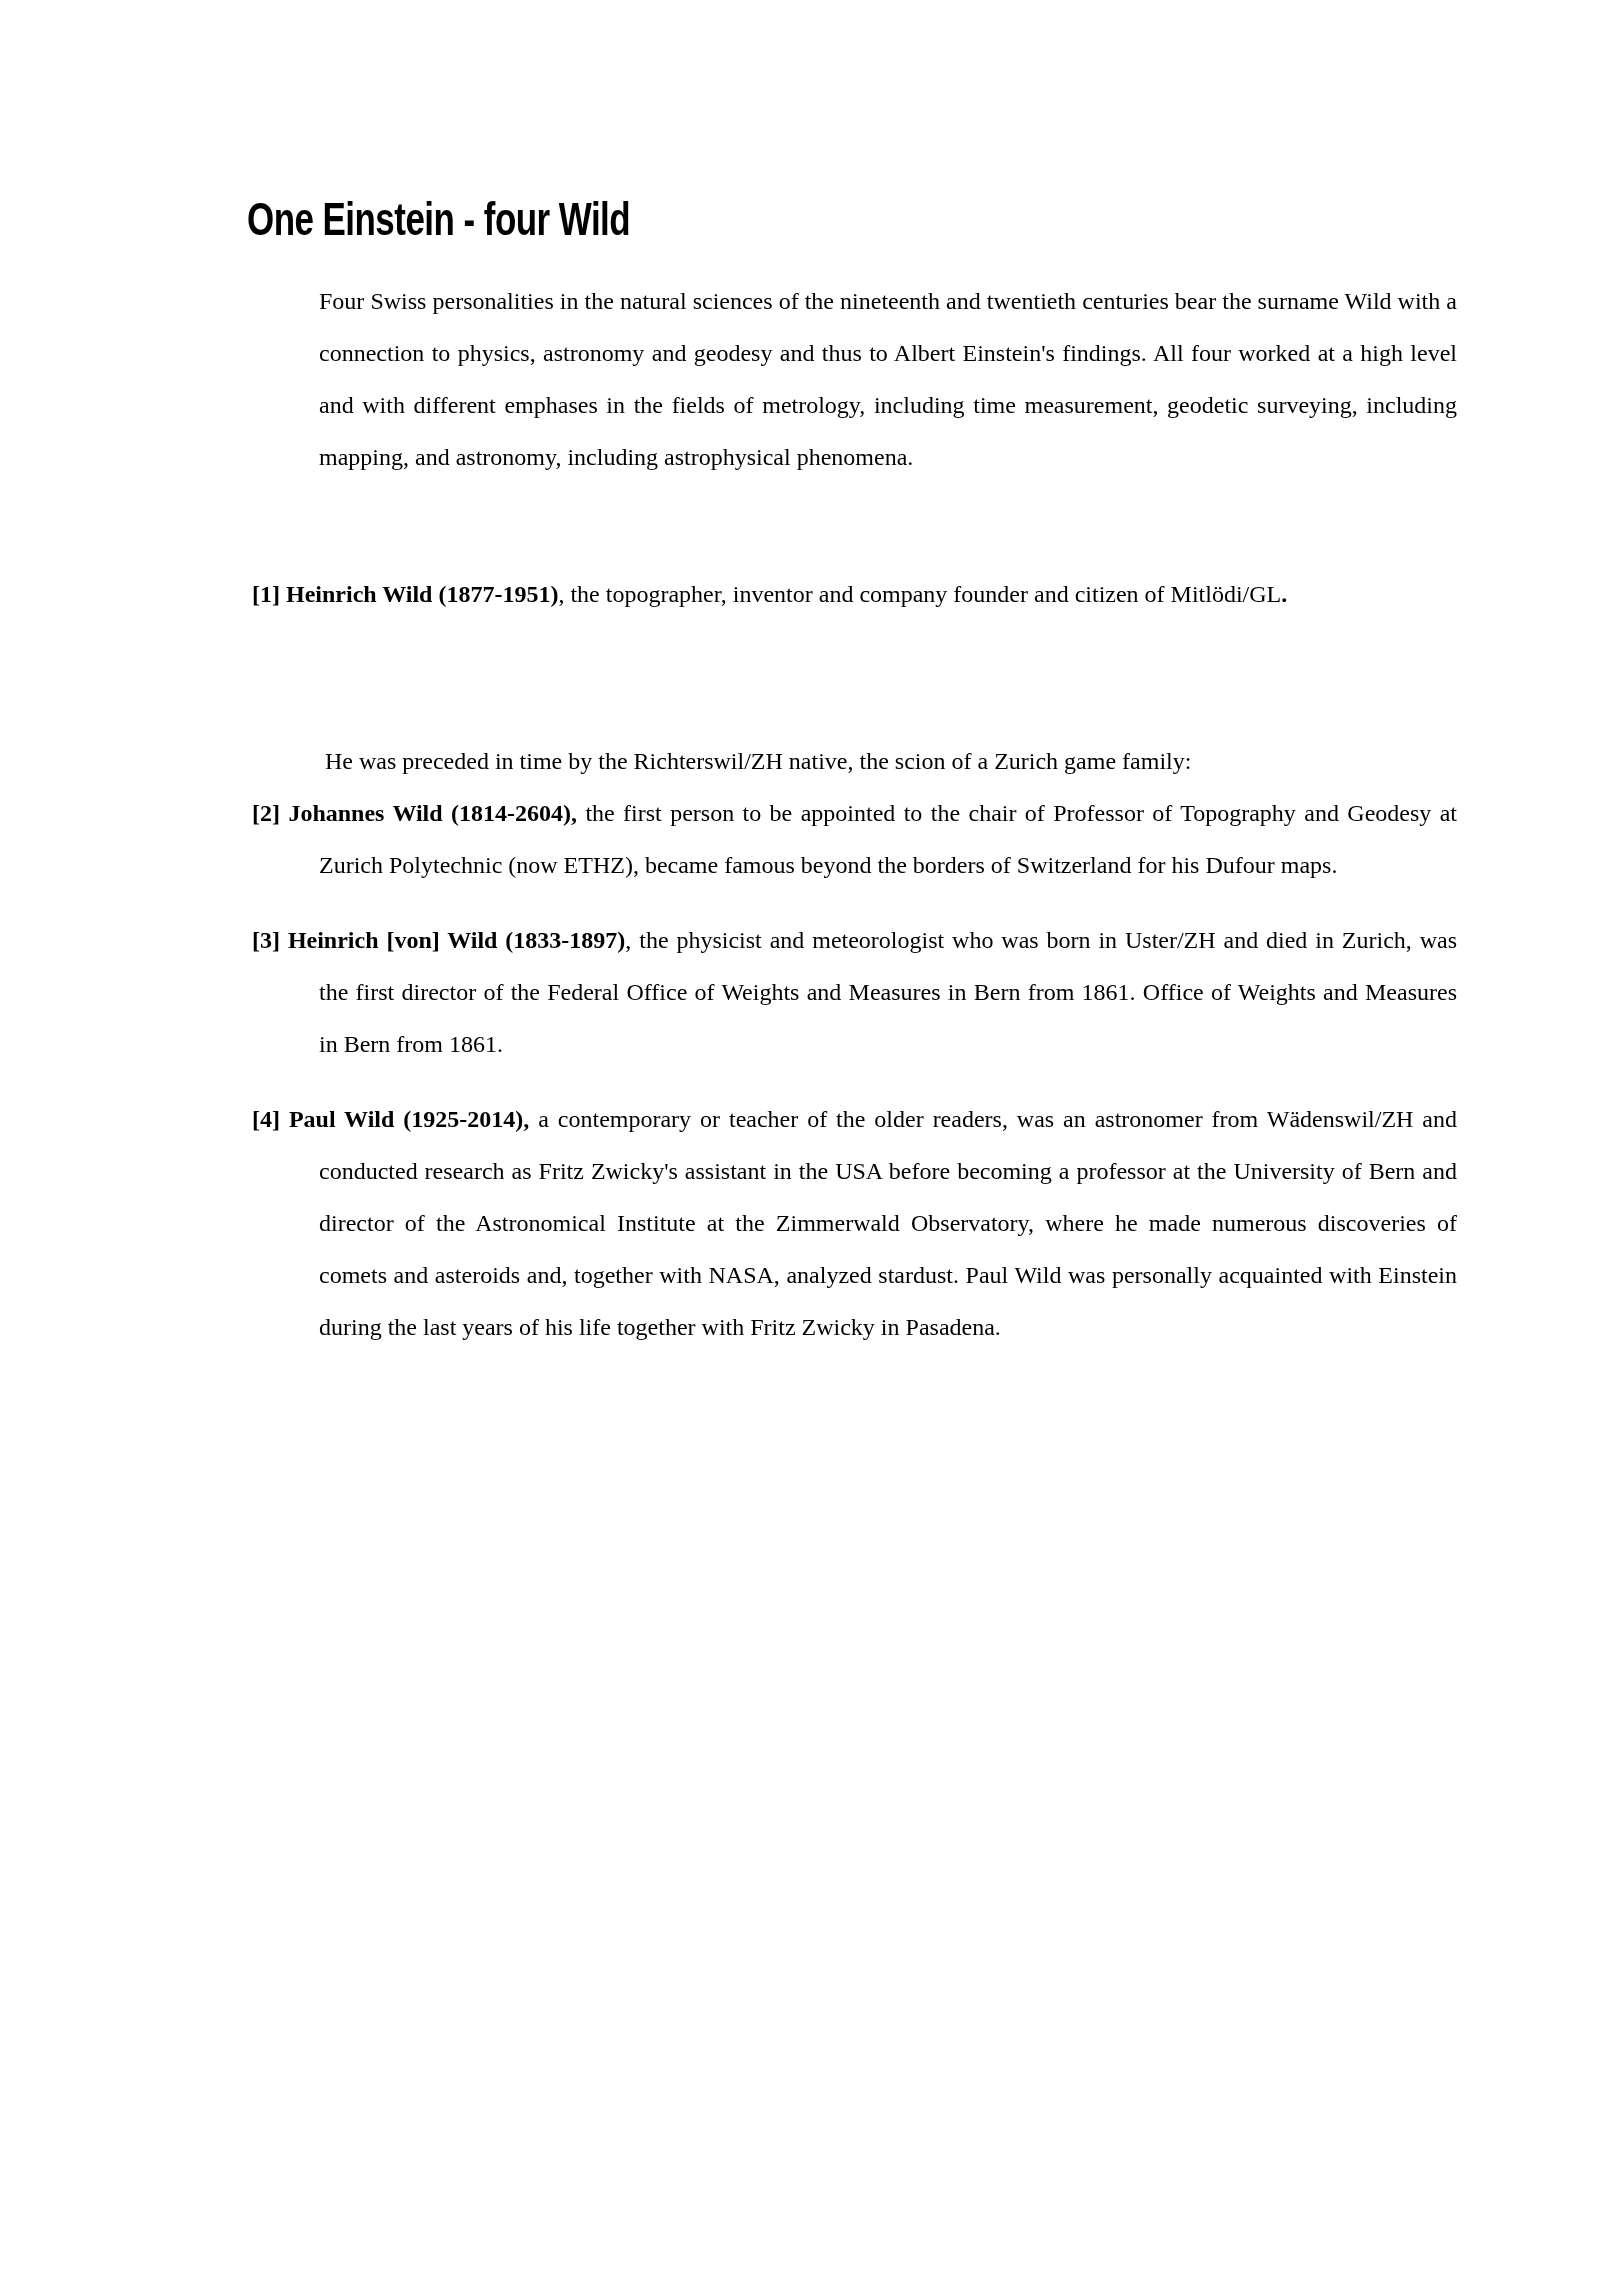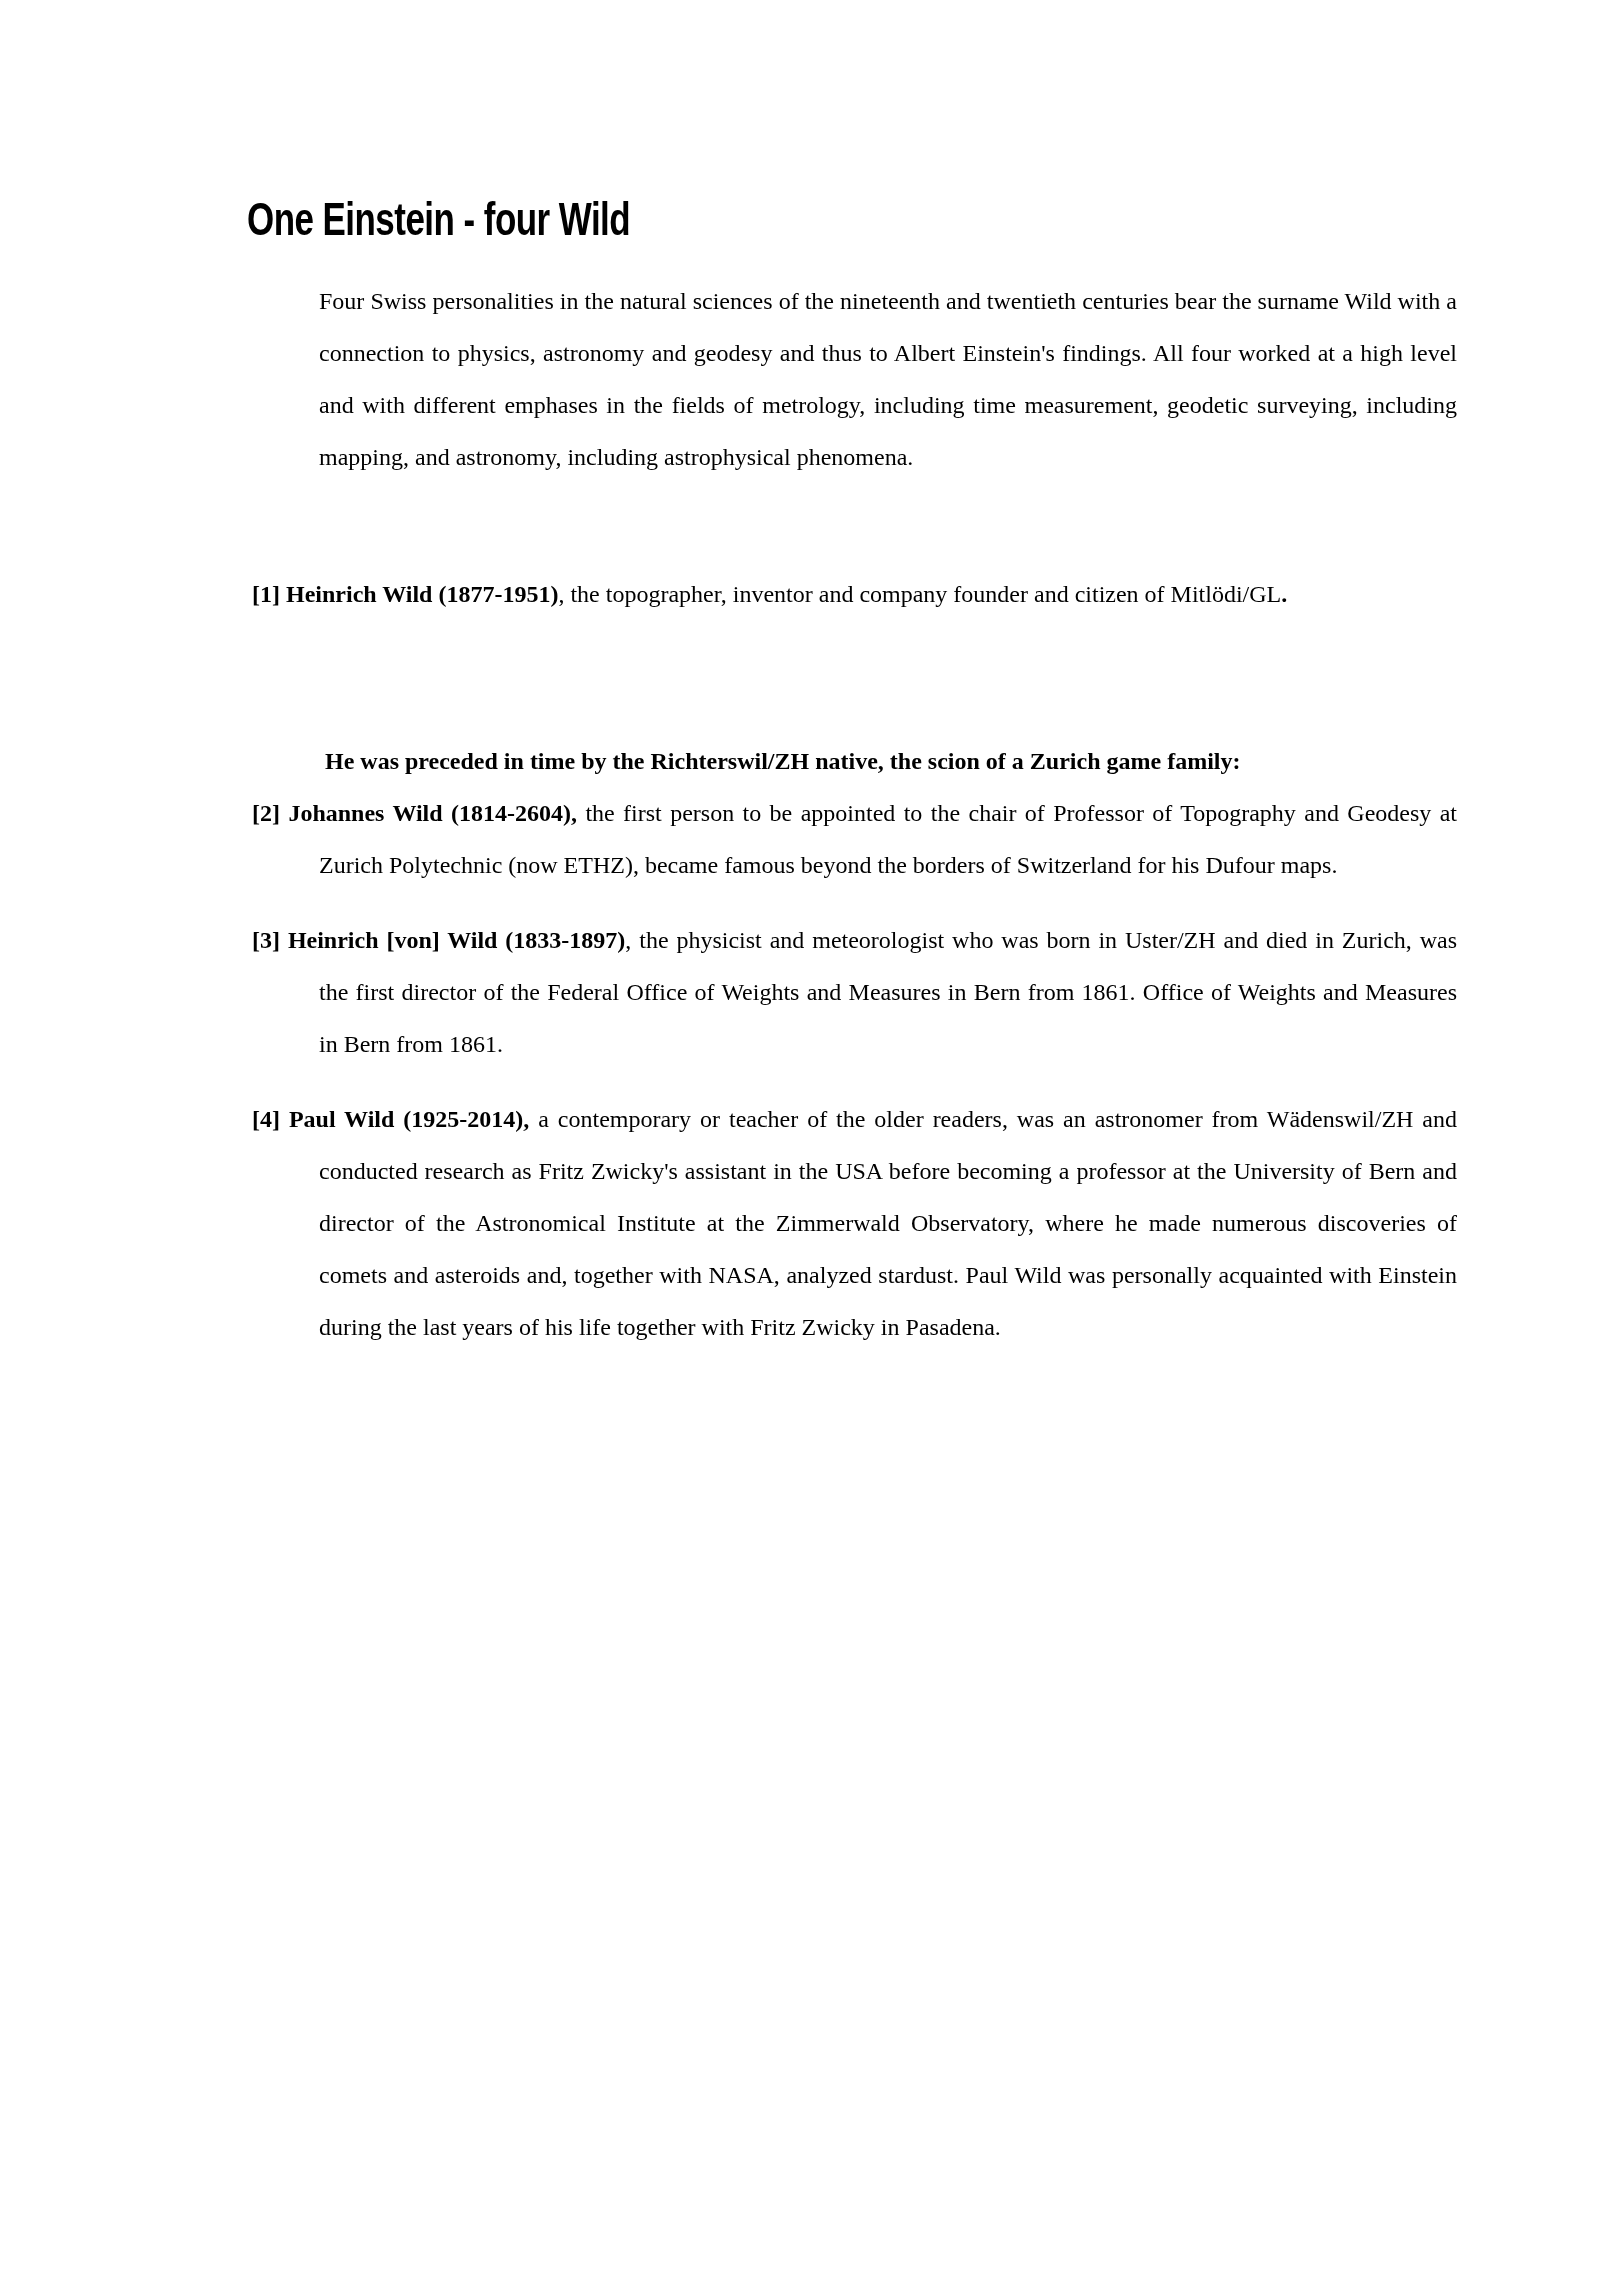--- a/index.html
+++ b/index.html
@@ -37,21 +37,21 @@
   }
   .justify { text-align: justify; }
   .indent  { margin-left: 319px; }
   .hang {
     margin-left: 252px;
     padding-left: 67px;
     text-indent: -67px;
   }
   .intro      { margin-bottom: 85px; }
   .gap-after  { margin-bottom: 115px; }
-  .interlude  { margin-left: 325px; white-space: nowrap; font-weight: bold; }
+  .interlude  { margin-left: 325px; white-space: nowrap; }
   .spaced     { margin-top: 23px; }
 
   .para b { font-weight: 700; margin-top: 16px; }
 
   .footer {
     position: absolute;
     top: 2131px;
     right: 232px;
     font-size: 21px;
     line-height: 31px;

